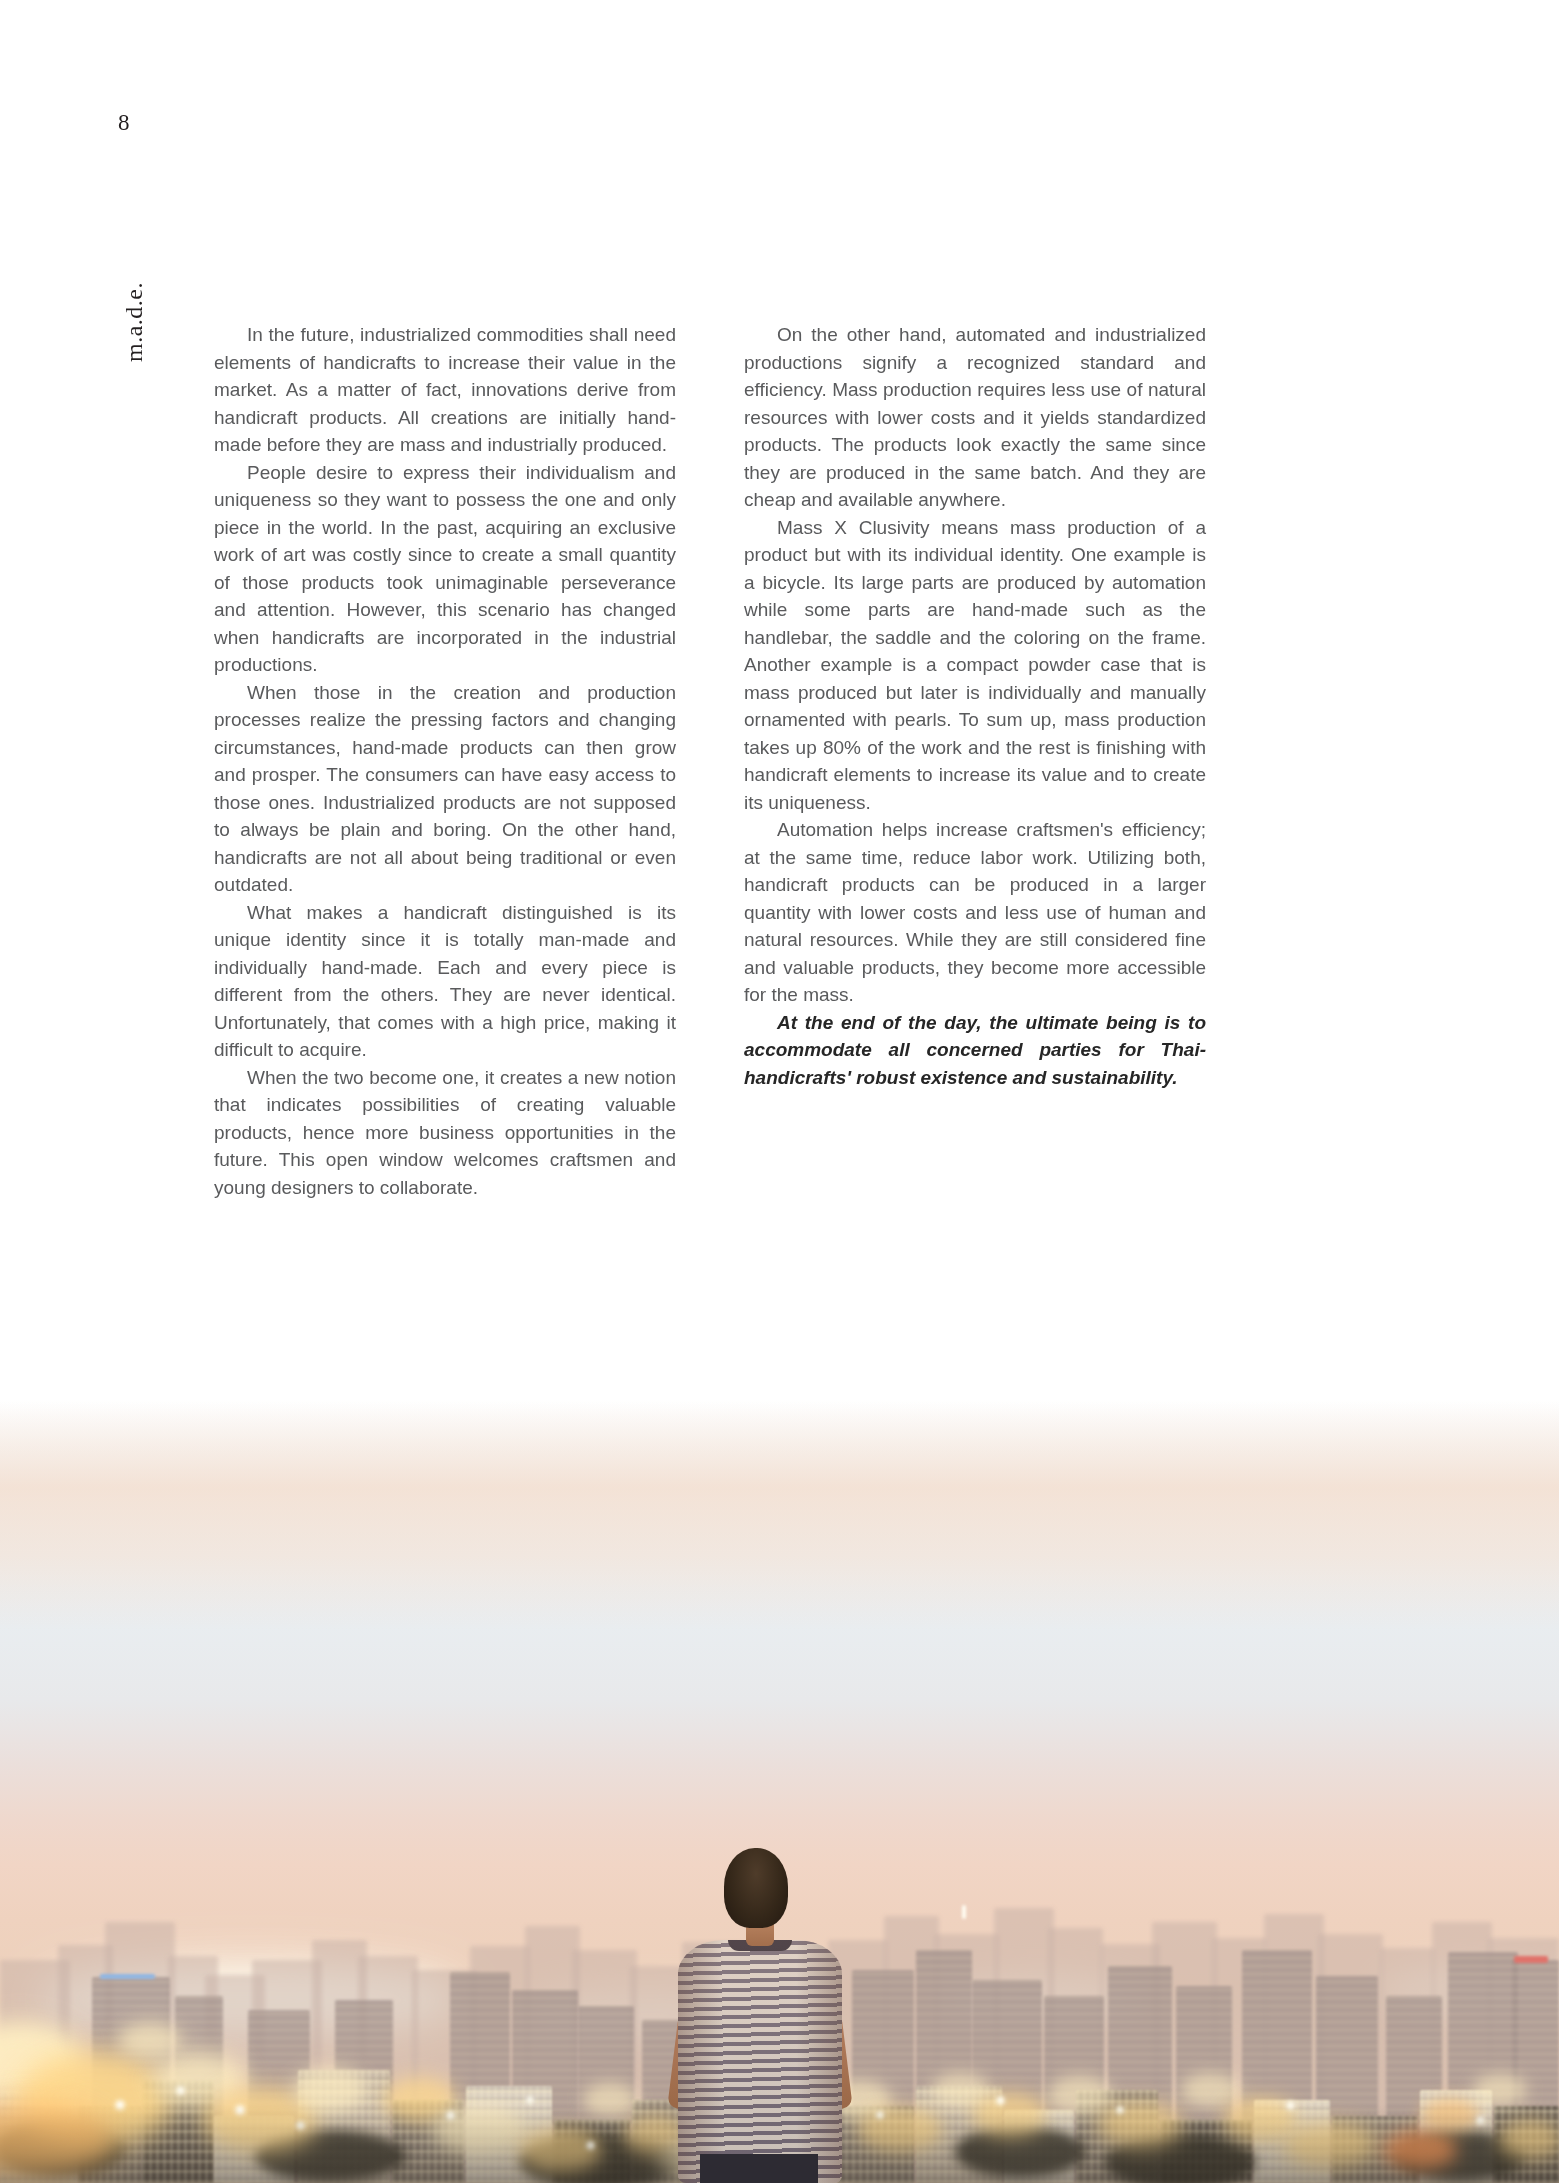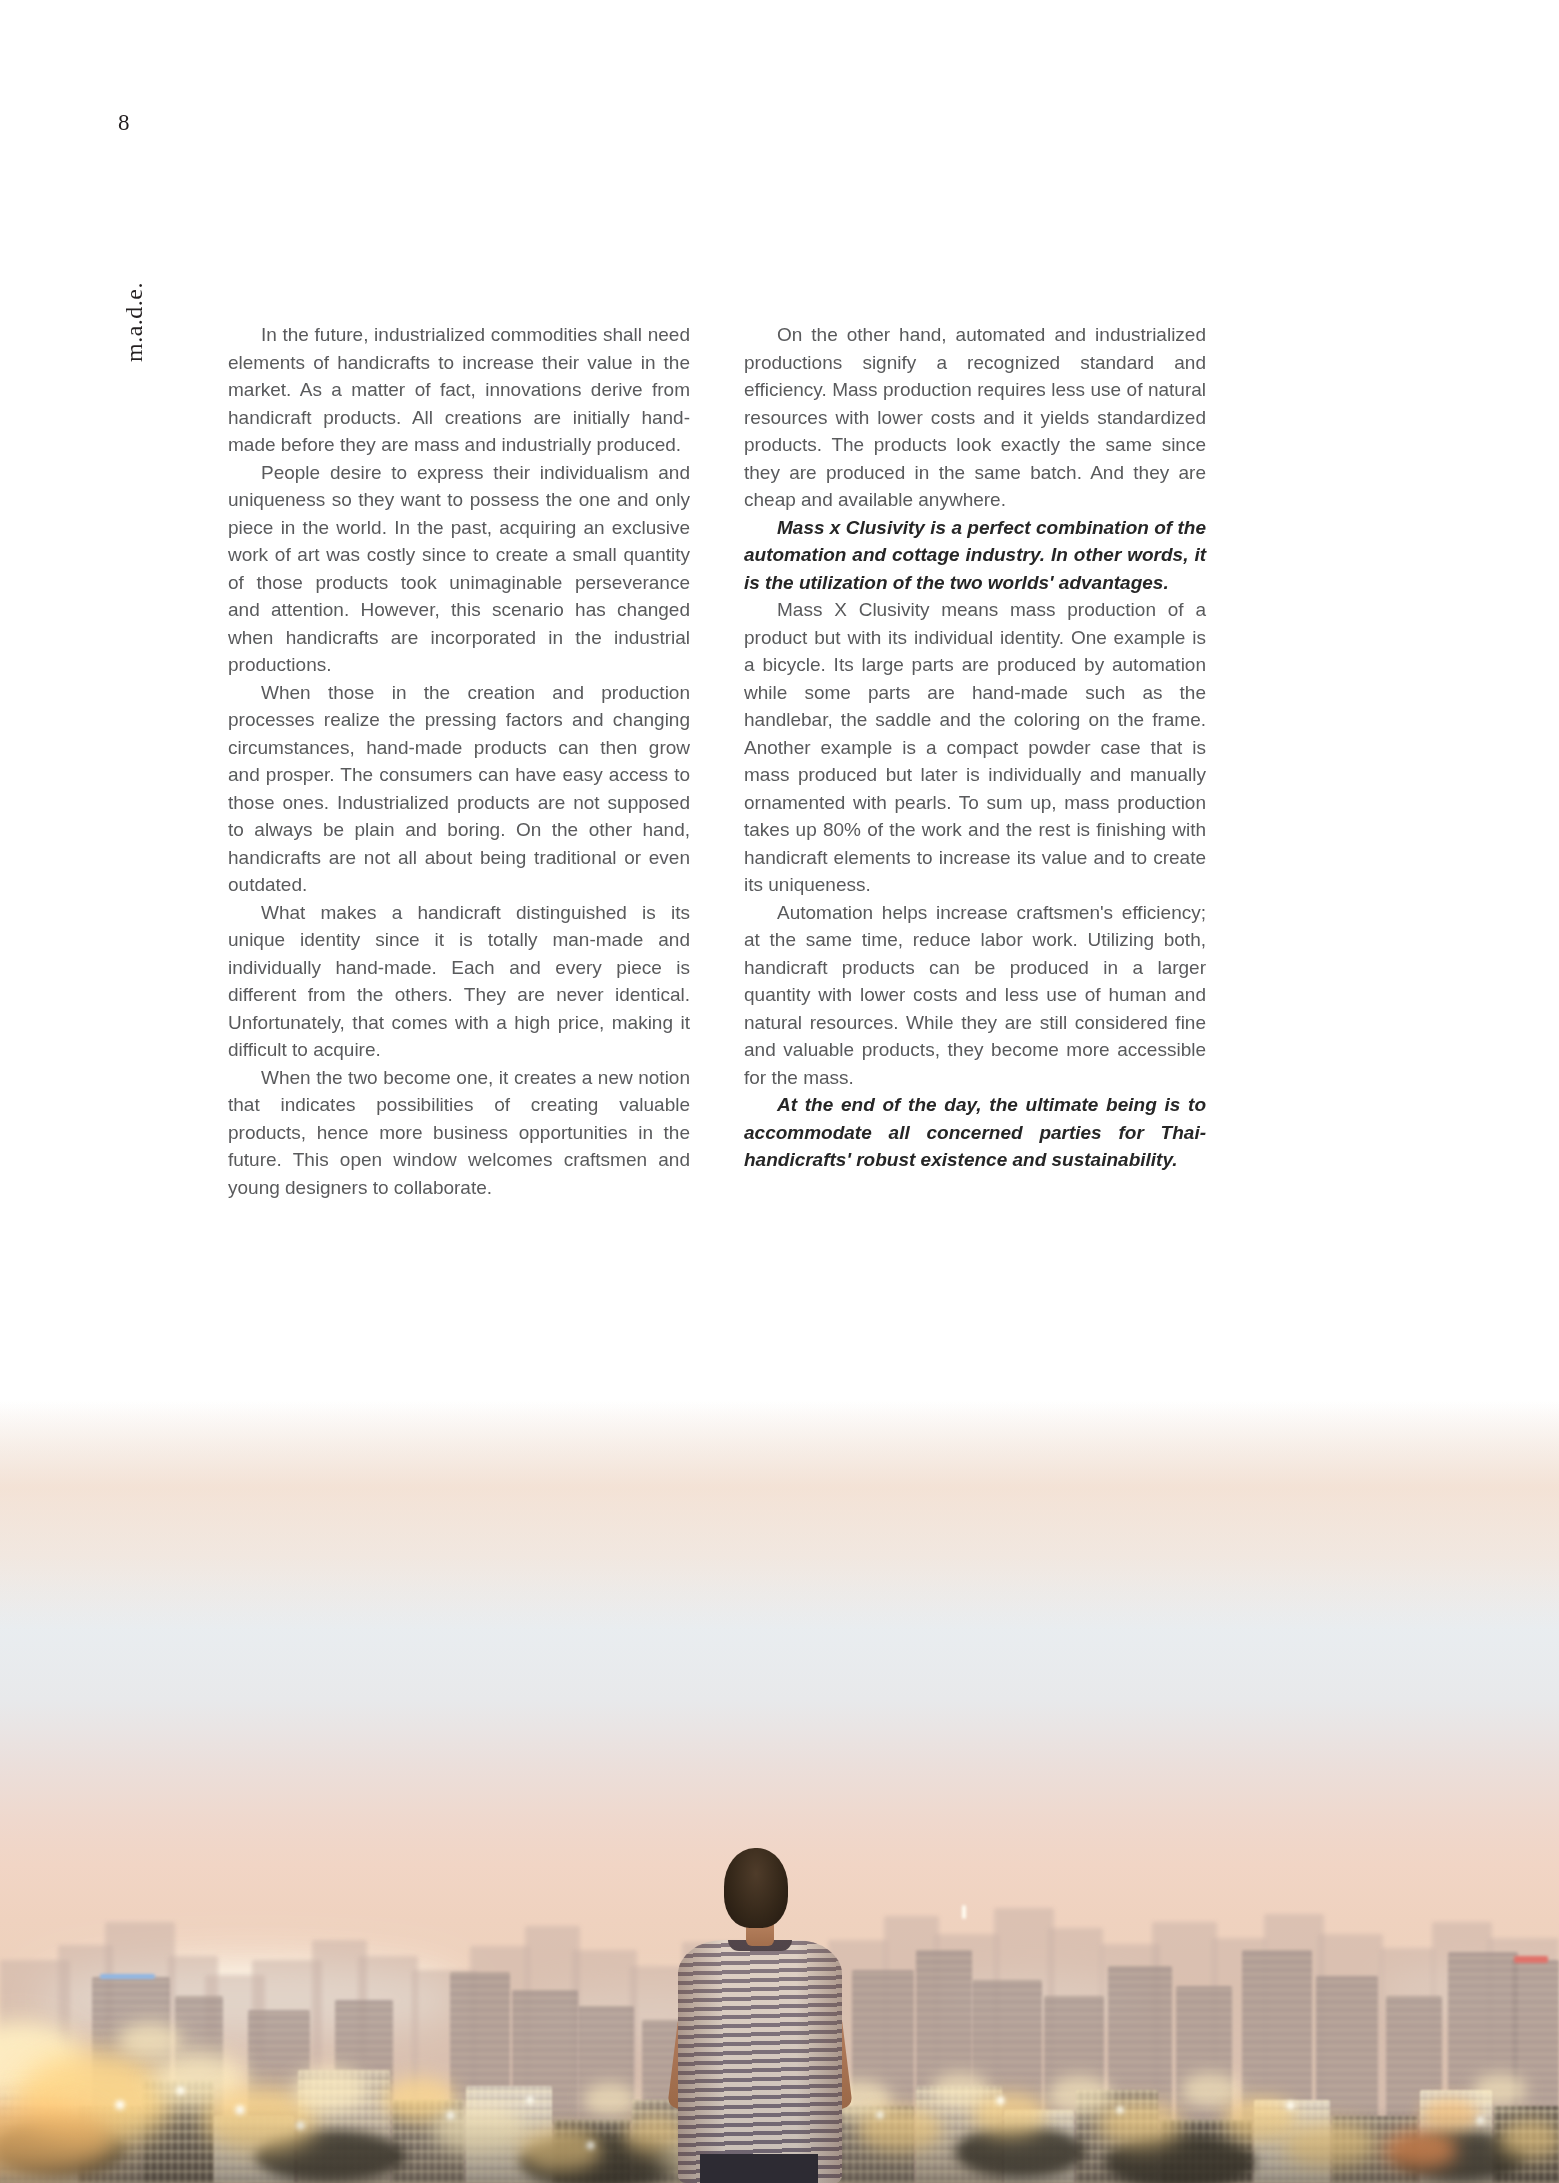--- a/index.html
+++ b/index.html
@@ -5,21 +5,21 @@
   html,body{margin:0;padding:0;background:#ffffff;}
   .page{position:relative;width:1559px;height:2183px;background:#ffffff;overflow:hidden;
         font-family:"Liberation Sans",sans-serif;}
   
   .page-number{position:absolute;left:118px;top:110px;font:23px "Liberation Serif",serif;color:#231f20;}
   .side-label{position:absolute;left:85px;top:310px;width:96px;height:24px;
               transform:rotate(-90deg);transform-origin:50% 50%;text-align:center;
               font:24px "Liberation Serif",serif;color:#231f20;letter-spacing:.5px;}
   .col{position:absolute;top:321px;width:462px;font-size:19px;line-height:27.5px;
        color:#595a5c;text-align:justify;}
-  .col-1{left:228px;}
+  .col-1{left:214px;}
   .col-2{left:744px;}
   .col p{margin:0;text-indent:33px;}
   .quote{font-weight:700;font-style:italic;color:#262626;margin:27px 0;text-indent:33px;}
   
   .photo{position:absolute;left:0;top:1400px;width:1559px;height:783px;overflow:hidden;}
   .photo .layer{position:absolute;inset:0;}
   .sky{background:linear-gradient(180deg,
       #ffffff 0px,#f8fafb 55px,#eff3f6 140px,#e9edf0 225px,#e8e9eb 300px,
       #ebdfdb 365px,#efd8cd 420px,#f1d5c5 465px,#efd2bf 520px,#ecd0ba 600px,#eacfb8 783px);}
   .haze{top:455px;height:230px;bottom:auto;
@@ -70,21 +70,20 @@
   <div class="col col-1">
     <p>In the future, industrialized commodities shall need elements of handicrafts to increase their value in the market. As a matter of fact, innovations derive from handicraft products. All creations are initially hand-made before they are mass and industrially produced.</p>
     <p>People desire to express their individualism and uniqueness so they want to possess the one and only piece in the world. In the past, acquiring an exclusive work of art was costly since to create a small quantity of those products took unimaginable perseverance and attention. However, this scenario has changed when handicrafts are incorporated in the industrial productions.</p>
     <p>When those in the creation and production processes realize the pressing factors and changing circumstances, hand-made products can then grow and prosper. The consumers can have easy access to those ones. Industrialized products are not supposed to always be plain and boring. On the other hand, handicrafts are not all about being traditional or even outdated.</p>
     <p>What makes a handicraft distinguished is its unique identity since it is totally man-made and individually hand-made. Each and every piece is different from the others. They are never identical. Unfortunately, that comes with a high price, making it difficult to acquire.</p>
     <p>When the two become one, it creates a new notion that indicates possibilities of creating valuable products, hence more business opportunities in the future. This open window welcomes craftsmen and young designers to collaborate.</p>
   </div>
 
   <div class="col col-2">
     <p>On the other hand, automated and industrialized productions signify a recognized standard and efficiency. Mass production requires less use of natural resources with lower costs and it yields standardized products. The products look exactly the same since they are produced in the same batch. And they are cheap and available anywhere.</p>
-    <p class="quote">Mass x Clusivity is a perfect combination of the automation and cottage industry. In other words, it is the utilization of the two worlds' advantages.</p>
     <p>Mass X Clusivity means mass production of a product but with its individual identity. One example is a bicycle. Its large parts are produced by automation while some parts are hand-made such as the handlebar, the saddle and the coloring on the frame. Another example is a compact powder case that is mass produced but later is individually and manually ornamented with pearls. To sum up, mass production takes up 80% of the work and the rest is finishing with handicraft elements to increase its value and to create its uniqueness.</p>
     <p>Automation helps increase craftsmen's efficiency; at the same time, reduce labor work. Utilizing both, handicraft products can be produced in a larger quantity with lower costs and less use of human and natural resources. While they are still considered fine and valuable products, they become more accessible for the mass.</p>
     <p class="quote">At the end of the day, the ultimate being is to accommodate all concerned parties for Thai-handicrafts' robust existence and sustainability.</p>
   </div>
 
   <div class="photo" aria-label="Man in a striped t-shirt seen from behind, standing on a rooftop overlooking a hazy city skyline at dusk with glowing golden lights">
     <div class="layer sky"></div>
     <div class="layer" id="horizon-glows">
         <div class="glow" style="left: 40px; top: 570px; width: 420px; height: 60px; background: rgb(255, 253, 242); opacity: 0.9; filter: blur(18px); box-shadow: rgb(255, 253, 242) 0px 0px 36px;"></div>
         <div class="glow" style="left: 520px; top: 595px; width: 260px; height: 40px; background: rgb(255, 253, 242); opacity: 0.5; filter: blur(16px); box-shadow: rgb(255, 253, 242) 0px 0px 32px;"></div>

